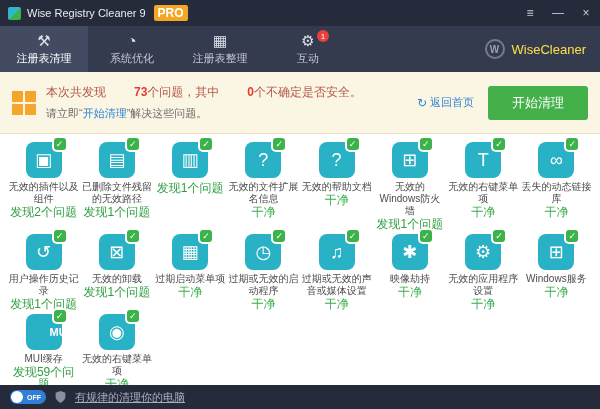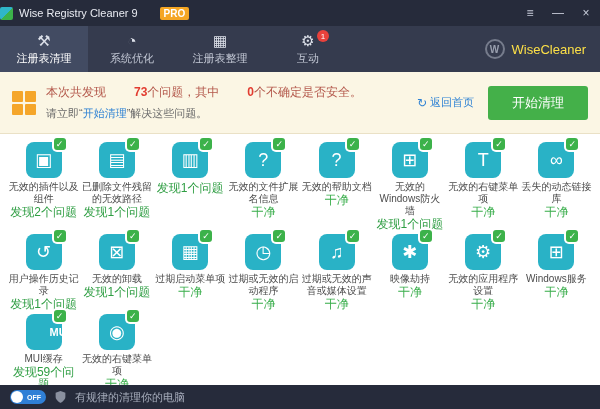--- a/index.html
+++ b/index.html
@@ -1,23 +1,23 @@
 <!DOCTYPE html>
 <html lang="zh"><head>
 <meta charset="utf-8">
 <style>
   *{margin:0;padding:0;box-sizing:border-box;}
   body{background:#e9e9e9;font-family:"Liberation Sans","DejaVu Sans",sans-serif;}
   .app{width:600px;height:409px;display:flex;flex-direction:column;overflow:hidden;box-shadow:0 2px 12px rgba(0,0,0,.45);}
 
   
-  .titlebar{height:26px;background:#262b3b;display:flex;align-items:center;flex:0 0 auto;}
+  .titlebar{height:26px;background:#262b3b;display:flex;align-items:center;padding-left:8px;flex:0 0 auto;}
   .app-logo{width:13px;height:13px;border-radius:2px;background:linear-gradient(135deg,#2fb6c9 0 50%,#3cb24a 50% 100%);margin-right:6px;}
   .app-title{color:#e9ebf2;font-size:11px;}
-  .pro-badge{background:#f5a623;color:#fff;font-size:10px;font-weight:bold;padding:1px 4px;border-radius:2px;margin-left:22px;}
+  .pro-badge{background:#f5a623;color:#fff;font-size:12px;font-weight:bold;padding:1px 4px;border-radius:2px;margin-left:8px;}
   .win-btns{margin-left:auto;display:flex;height:100%;}
   .win-btn{width:28px;display:flex;align-items:center;justify-content:center;color:#c7ccd9;font-size:12px;cursor:pointer;}
 
   
   .tabbar{height:46px;background:#353b4e;display:flex;flex:0 0 auto;}
   .tab{width:88px;display:flex;flex-direction:column;align-items:center;justify-content:center;gap:2px;color:#c3c8d5;font-size:11px;cursor:pointer;position:relative;}
   .tab-icon{font-size:15px;line-height:16px;color:#dde1ea;}
   .tab.active{background:#424b62;color:#fff;}
   .tab-badge{position:absolute;top:4px;right:23px;min-width:12px;height:12px;background:#e8413c;border-radius:6px;color:#fff;font-size:8px;display:flex;align-items:center;justify-content:center;padding:0 2px;}
   .brand{margin-left:auto;display:flex;align-items:center;gap:7px;padding-right:14px;}
@@ -49,21 +49,21 @@
   .label{font-size:10px;color:#4c4c4c;line-height:12px;max-width:70px;}
   .status{font-size:12px;line-height:12px;margin-top:1px;color:#3aae4c;}
   .status.issues{color:#2f9e43;}
 
   
   .statusbar{height:24px;background:#262b3b;display:flex;align-items:center;gap:8px;padding:0 10px;flex:0 0 auto;}
   .toggle{width:36px;height:14px;background:#2f7fd6;border-radius:7px;position:relative;display:flex;align-items:center;justify-content:flex-end;padding-right:5px;cursor:pointer;}
   .toggle-knob{position:absolute;left:1px;top:1px;width:12px;height:12px;background:#fff;border-radius:50%;}
   .toggle-label{color:#fff;font-size:7px;font-weight:bold;}
   .shield-wrap{display:flex;align-items:center;}
-  .tip{color:#a7adbc;font-size:11px;}
+  .tip{color:#a7adbc;font-size:11px;text-decoration:underline;}
 </style>
 </head>
 <body>
 
 <div class="app">
 
   <div class="titlebar">
     <div class="app-logo"></div>
     <span class="app-title">Wise Registry Cleaner 9</span>
     <span class="pro-badge">PRO</span>

